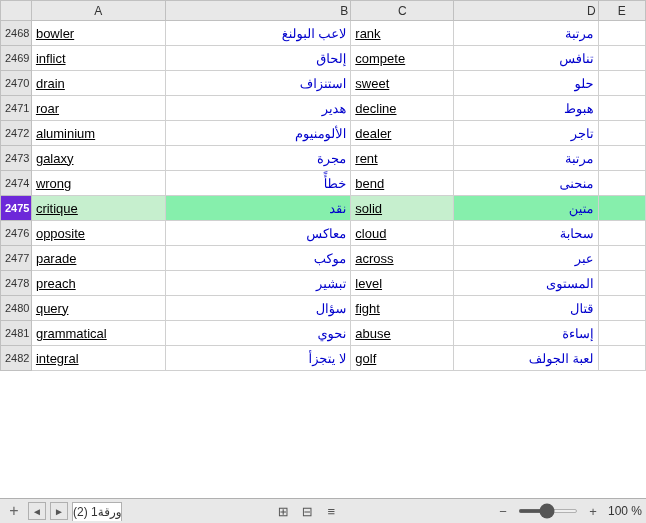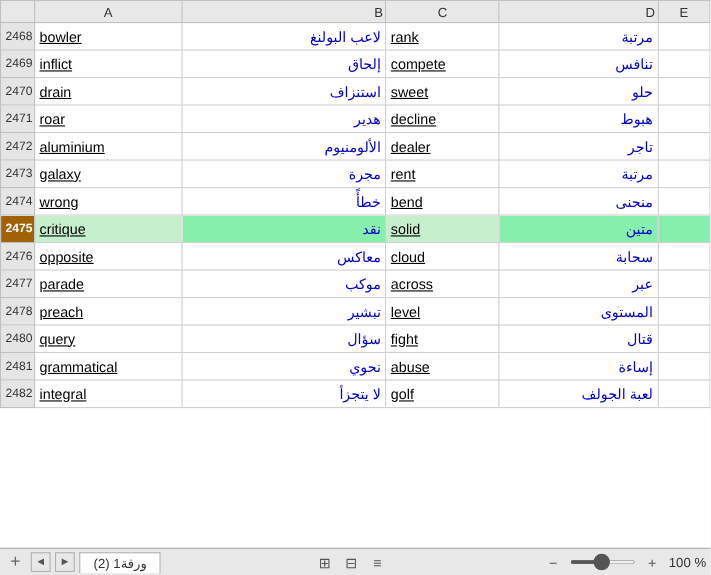--- a/index.html
+++ b/index.html
@@ -78,21 +78,21 @@
       color: #333;
       font-size: 11px;
       border: 1px solid #c0c0c0;
     }
 
     .highlighted-row td {
       background: #86efac;
     }
 
     .highlighted-row .row-num-cell {
-      background: #a16207;
+      background: #6d28d9;
       color: white;
       font-weight: bold;
     }
 
     .highlighted-row .english-word {
       background: #c6efce;
     }
 
     .bottom-bar {
       height: 25px;
@@ -121,21 +121,21 @@
       align-items: center;
       gap: 4px;
       font-size: 12px;
       color: #333;
     }
 
     .sheet-tab {
       background: white;
       border: 1px solid #b0b0b0;
       border-bottom: none;
-      padding: 2px 12px;
+      padding: 2px 0;
       font-size: 12px;
       color: #333;
       cursor: pointer;
       direction: rtl;
     }
 
     .add-sheet-btn {
       width: 20px;
       height: 20px;
       background: none;

